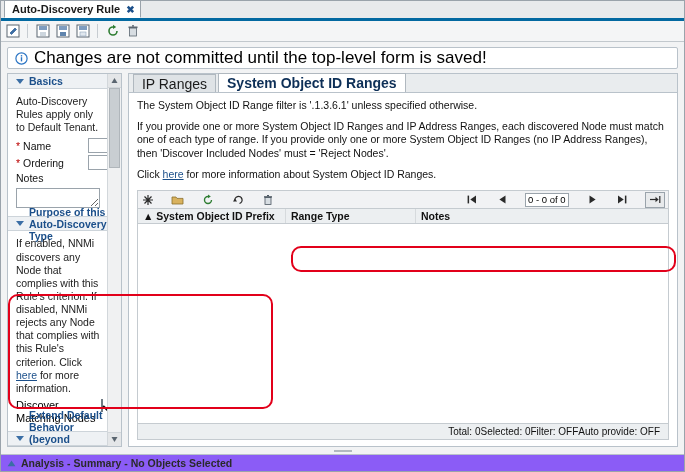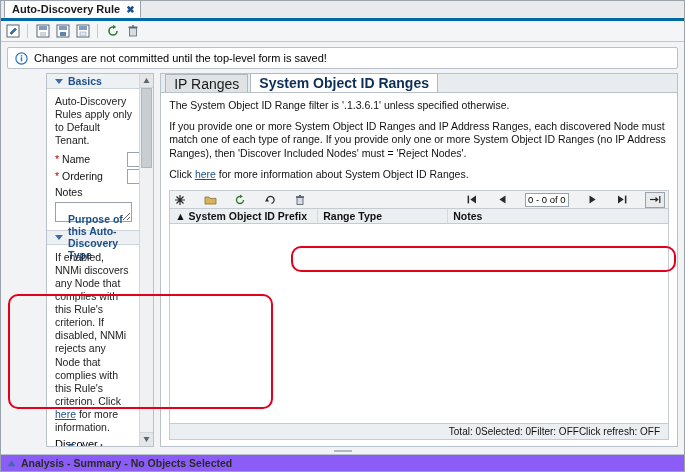--- a/index.html
+++ b/index.html
@@ -90,36 +90,35 @@
   }
   .msgbar {
     background: #ffffff;
     border: 1px solid #b9c2ca;
     border-radius: 2px;
     height: 22px;
     display: flex;
     align-items: center;
     padding: 0 7px;
     box-sizing: border-box;
-    font-size: 11px;
+    font-size: 17px;
   }
   .msgbar .info-icon {
     margin-right: 6px;
     flex: 0 0 auto;
     display: inline-flex;
   }
 
   
   .body {
     flex: 1 1 auto;
     display: flex;
     padding: 0 6px 0 6px;
     box-sizing: border-box;
     min-height: 0;
-    margin-left: 39px;
   }
 
   
   .leftpanel {
     width: 272px;
     background: #ffffff;
     border: 1px solid #b9c2ca;
     box-sizing: border-box;
     position: relative;
     overflow: hidden;
@@ -665,21 +664,21 @@
           <div class="gh-col c2">Range Type</div>
           <div class="gh-col c3">Notes</div>
         </div>
 
         <div class="grid-area"></div>
 
         <div class="grid-status">
           <span>Total: 0</span>
           <span>Selected: 0</span>
           <span>Filter: OFF</span>
-          <span>Click refresh: OFF</span>
+          <span>Auto provide: OFF</span>
         </div>
         <div class="rp-bottompad"></div>
       </div>
     </div>
   </div>
 
   <div class="divider-handle">
     <span class="bar"></span>
   </div>
 

